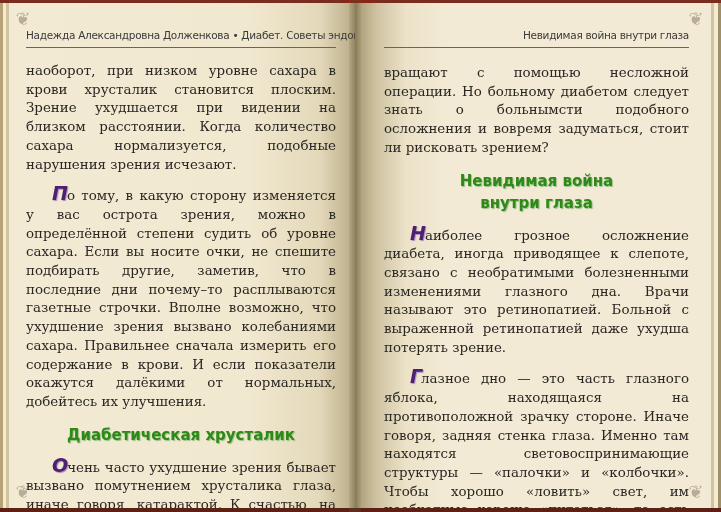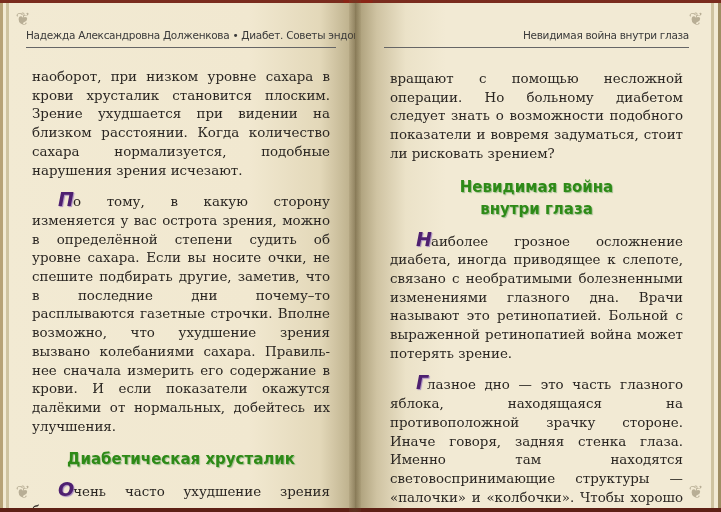--- a/index.html
+++ b/index.html
@@ -54,21 +54,21 @@
   }
   .page.left .running-head { left: 23px; width: 310px; }
   .page.right .running-head { left: 29px; width: 305px; text-align: right; }
 
   .text {
     position: absolute; font-size: 13.4px; line-height: 18.7px; color: #2a2622;
     text-align: justify;
   }
   .page.left .text { left: 23px; width: 310px; top: 59px; }
   .page.right .text { left: 29px; width: 305px; top: 61px; }
-  .text p { margin: 6px; }
+  .text p { margin: 0; }
   .text p.ind { text-indent: 26px; margin-top: 10px; }
   .dropcap {
     font-family: "DejaVu Sans", sans-serif; font-style: italic; font-weight: bold;
     color: #4e2070; font-size: 19px; text-shadow: 1px 1px 1px #a98cc0;
     line-height: 1; letter-spacing: -1px;
   }
   .heading {
     font-family: "DejaVu Sans", sans-serif; font-weight: bold; color: #2e8a17;
     text-align: center; font-size: 15px; line-height: 22px;
     text-shadow: 1px 1px 1px #9bbc8a;
@@ -100,22 +100,22 @@
       <div class="heading">Диабетическая хрусталик</div>
       <p class="ind"><span class="dropcap">О</span><span>чень часто ухудшение зрения бывает вызвано помутнением хрусталика глаза, иначе говоря, катарактой. К счастью, на сегодняшний день катаракта перестала быть неразрешимой проблемой. Какой бы она ни была, старческой или диабетической, зрение больным теперь воз-</span></p>
     </div>
   </div>
 
   <div class="page right">
     <span class="ornament orn-tr">❦</span>
     <span class="ornament orn-br">❦</span>
     <div class="running-head">Невидимая война внутри глаза</div>
     <div class="text">
-      <p><span>вращают с помощью несложной операции. Но больному диабетом следует знать о возможно­сти подобного показатели и вовремя задумать­ся, стоит ли рисковать зрением?</span></p>
+      <p><span>вращают с помощью несложной операции. Но больному диабетом следует знать о больным­сти подобного осложнения и вовремя задумать­ся, стоит ли рисковать зрением?</span></p>
       <div class="heading" style="padding:0 50px;">Невидимая война внутри глаза</div>
-      <p class="ind"><span class="dropcap">Н</span><span>аиболее грозное осложнение диабета, иногда приводящее к слепоте, связано с необра­тимыми болезненными изменениями глазного дна. Врачи называют это ретинопатией. Боль­ной с выраженной ретинопатией война может потерять зрение.</span></p>
+      <p class="ind"><span class="dropcap">Н</span><span>аиболее грозное осложнение диабета, иногда приводящее к слепоте, связано с необра­тимыми болезненными изменениями глазного дна. Врачи называют это ретинопатией. Боль­ной с выраженной ретинопатией даже ухудша потерять зрение.</span></p>
       <p class="ind"><span class="dropcap">Г</span><span>лазное дно — это часть глазного яблока, находящаяся на противоположной зрачку сторо­не. Иначе говоря, задняя стенка глаза. Именно там находятся световоспринимающие структу­ры — «палочки» и «колбочки». Чтобы хорошо «ловить» свет, им необходимо хорошо «питать­ся», то есть иметь достаточное кровоснабжение. В противном случае зрение нарушается.</span></p>
 
     </div>
   </div>
 
   <div class="spine-shadow"></div>
 </div>
 
 </body></html>

